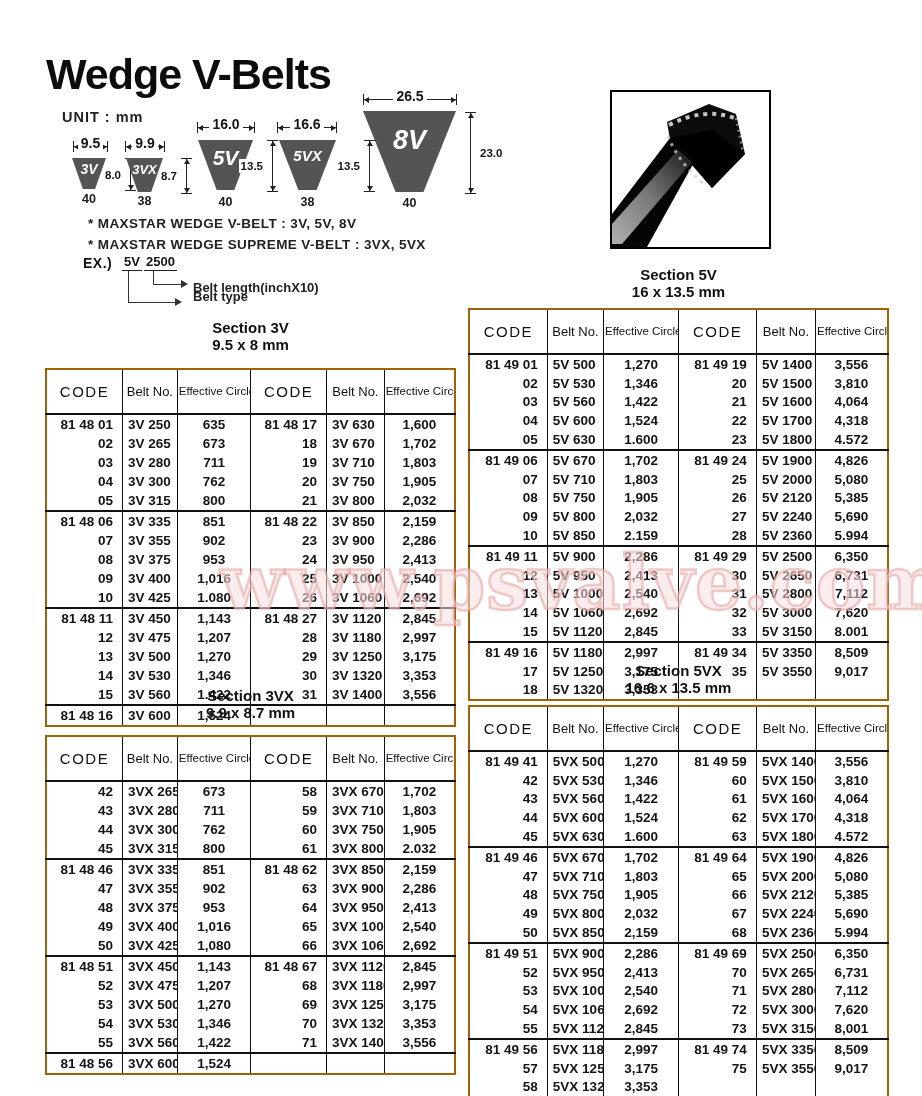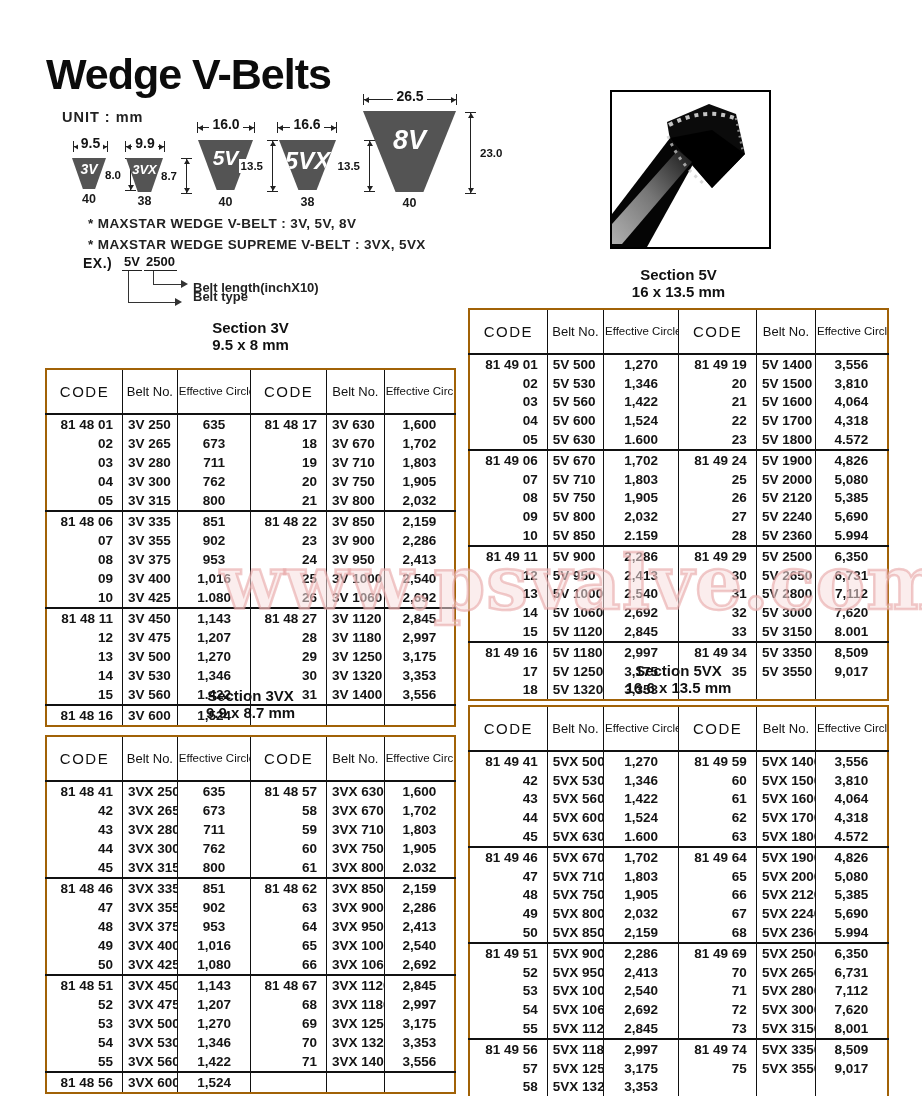--- a/index.html
+++ b/index.html
@@ -143,21 +143,21 @@
     <i></i>
     <b>13.5</b>
   </div>
 <div class="angle" style="left:198px;top:195px;width:55px;">40</div>
 
 <div class="hdim" style="left:277px;top:122px;width:58px;">
     <i></i>
     <b><span>16.6</span></b>
   </div>
 <div class="shape" style="left:279px;top:140px;width:57px;height:50px;clip-path:polygon(0 0,100% 0,66% 100%,34% 100%);">
-    <span class="lbl" style="font-size:24px;margin-top:7px;">5VX</span>
+    <span class="lbl" style="font-size:15px;margin-top:7px;">5VX</span>
   </div>
 <div class="vdim vl" style="left:364px;top:140px;height:50px;">
     <i></i>
     <b>13.5</b>
   </div>
 <div class="angle" style="left:279px;top:195px;width:57px;">38</div>
 
 <div class="hdim" style="left:363px;top:94px;width:92px;">
     <i></i>
     <b><span>26.5</span></b>
@@ -544,28 +544,20 @@
           <th class="hc">CODE</th>
           <th class="hb">Belt No.</th>
           <th class="hl">Effective Circle Length mm</th>
           <th class="hc">CODE</th>
           <th class="hb">Belt No.</th>
           <th class="hl">Effective Circle Length mm</th>
         </tr>
       </thead>
       <tbody class="g0">
         <tr>
-          <td class="code">81 48 41</td>
-          <td class="belt">3VX 250</td>
-          <td class="len">635</td>
-          <td class="code">81 48 57</td>
-          <td class="belt">3VX 630</td>
-          <td class="len">1,600</td>
-        </tr>
-        <tr>
           <td class="code">42</td>
           <td class="belt">3VX 265</td>
           <td class="len">673</td>
           <td class="code">58</td>
           <td class="belt">3VX 670</td>
           <td class="len">1,702</td>
         </tr>
         <tr>
           <td class="code">43</td>
           <td class="belt">3VX 280</td>

